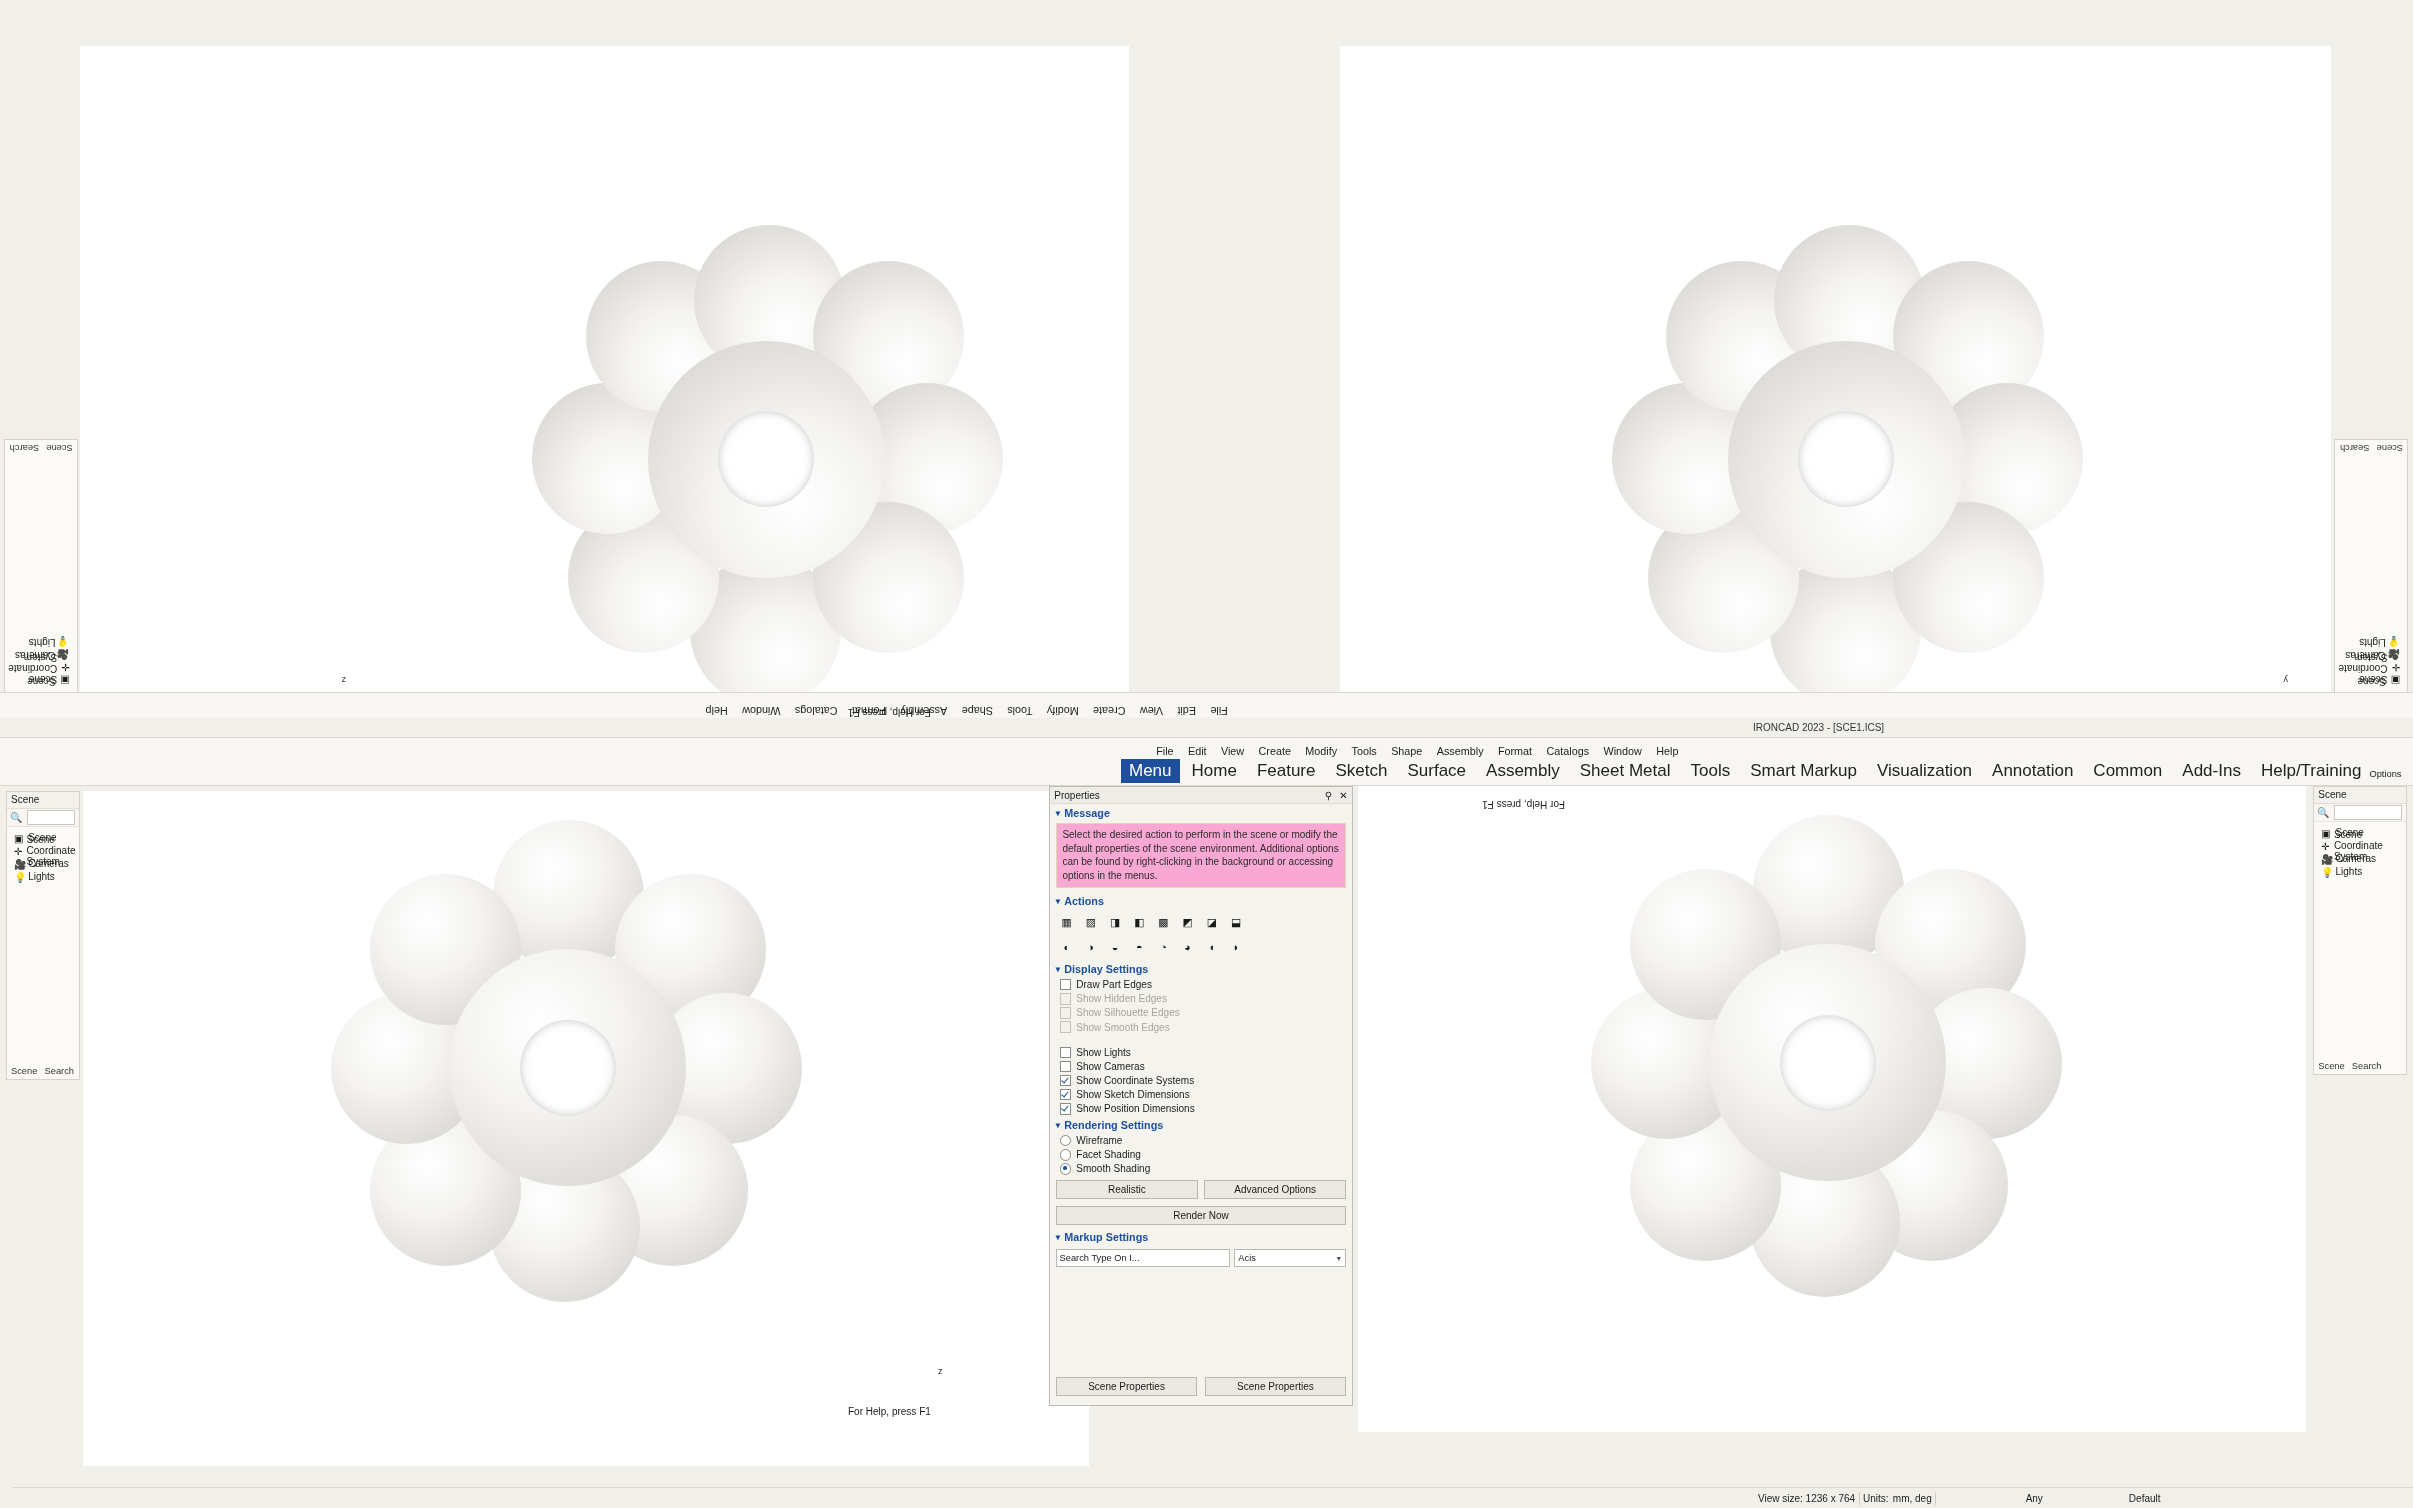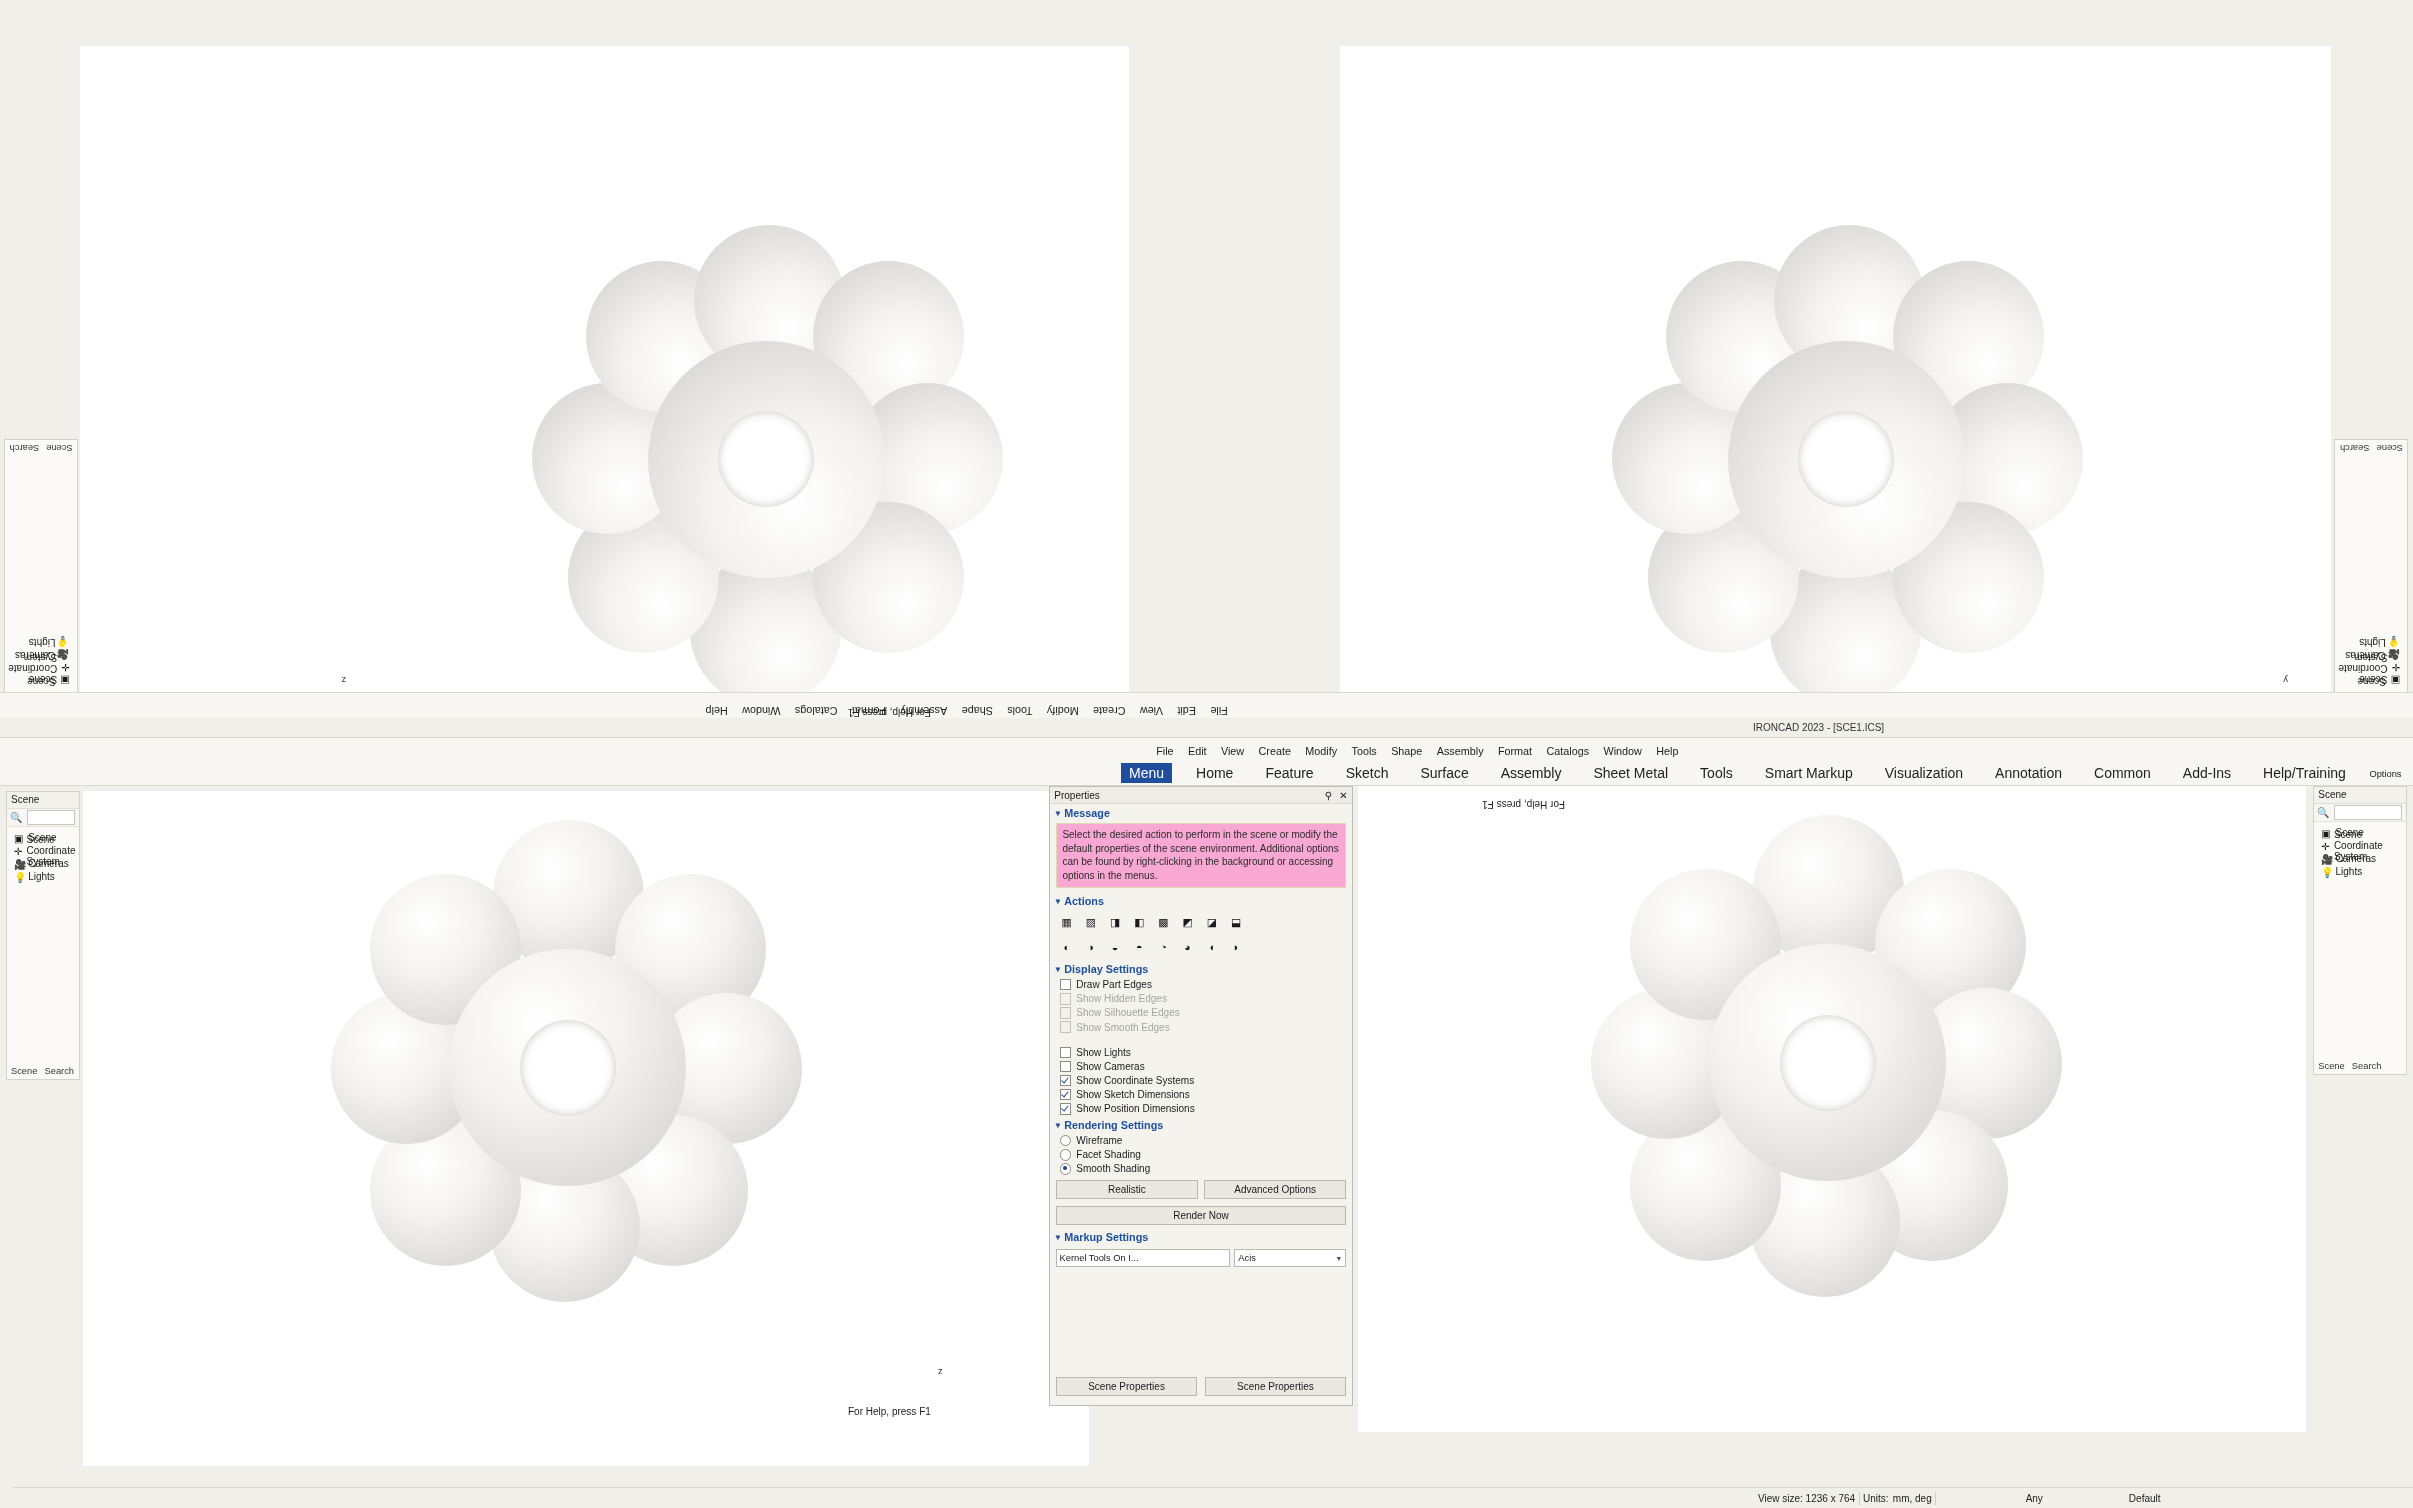--- a/index.html
+++ b/index.html
@@ -20,21 +20,21 @@
 
   
   .ribbon{
     position:absolute;left:0;width:2413px;height:69px;
     background:#f7f6f2;border-top:0.7px solid #d9d7d0;border-bottom:0.7px solid #d9d7d0;
   }
   .titlebar{
     position:absolute;left:0;width:2413px;height:18.7px;background:#f0efe9;
     font-size:10px;color:#333;
   }
-  .tabs{display:flex;align-items:flex-end;height:18.7px;gap:16px;font-size:14px;}
+  .tabs{display:flex;align-items:flex-end;height:18.7px;gap:4px;font-size:17px;}
   .tab{padding:2.2px 8px;color:#222;}
   .tab.active{background:#1f4e9c;color:#fff;}
   .menuline{display:flex;gap:0;font-size:10.8px;}
   .menuline .mi{padding:1.4px 7.2px;color:#222;}
 
   
   .doctab{
     display:inline-flex;align-items:center;gap:5.7px;
     padding:2.2px 8.6px;background:#e9e7df;border:0.7px solid #cfcdc6;
     font-size:10px;color:#222;margin-right:2.9px;
@@ -628,21 +628,21 @@
       <div class="btnrow">
         <div class="btn">Render Now</div>
       </div>
 
       <div class="sec-title">
           <span class="caret">▾</span>
           <span>Markup Settings</span>
         </div>
       <div class="selrow">
         <div class="sel" style="flex:1.6;">
-            <span>Kernel Tools On I...</span>
+            <span>Search Type On I...</span>
           </div>
         <div class="sel" style="flex:1;">
             <span>Acis</span>
             <span class="cv">▼</span>
           </div>
       </div>
 
       <div class="props-foot" style="position:absolute;bottom:4.3px;left:0;right:0;">
         <div class="btn">Scene Properties</div>
         <div class="btn">Scene Properties</div>

